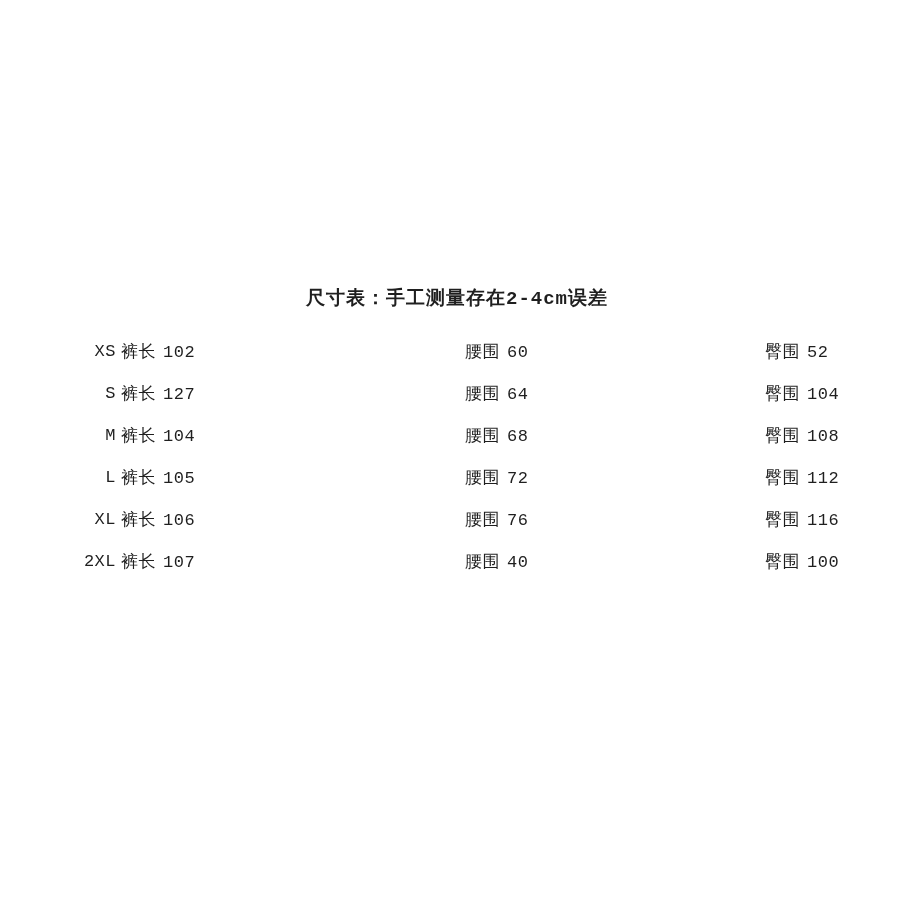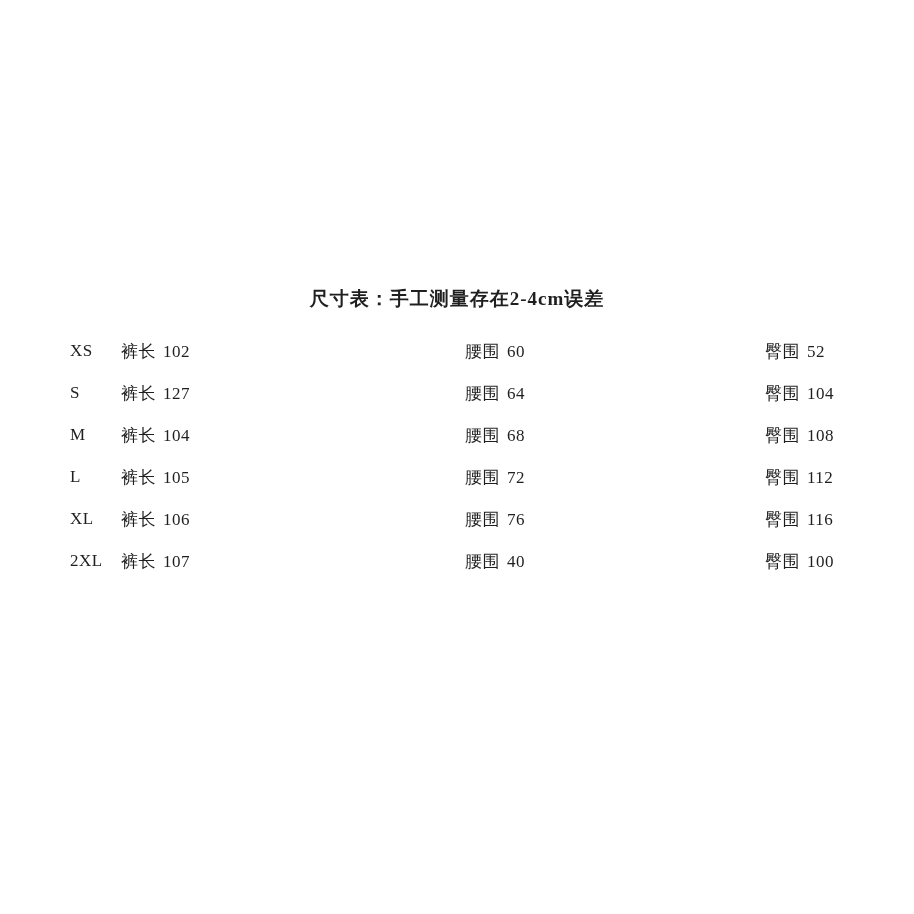--- a/index.html
+++ b/index.html
@@ -3,21 +3,21 @@
 <meta charset="utf-8">
 <style>
   * { margin: 0; padding: 0; box-sizing: border-box; }
   html, body { background: #ffffff; }
   .page {
     position: relative;
     width: 914px;
     height: 914px;
     background: #ffffff;
     color: #1f1f1f;
-    font-family: Liberation Serif, serif;
+    font-family: Liberation Mono, monospace;
     overflow: hidden;
   }
   .header {
     padding-top: 288px;
     text-align: center;
   }
   .title {
     font-size: 19px;
     font-weight: 700;
     letter-spacing: 1px;
@@ -44,21 +44,21 @@
   }
   .cell {
     position: absolute;
     top: 50%;
     transform: translateY(-50%);
     white-space: nowrap;
   }
   .cell-size {
     left: 70px;
     width: 46px;
-    text-align: left;
+    text-align: right;
   }
   .cell-length { left: 121px; }
   .cell-waist  { left: 465px; }
   .cell-hip    { left: 765px; }
   .pair-label { margin-right: 7px; }
 </style>
 </head>
 <body>
 
 <div class="page">

